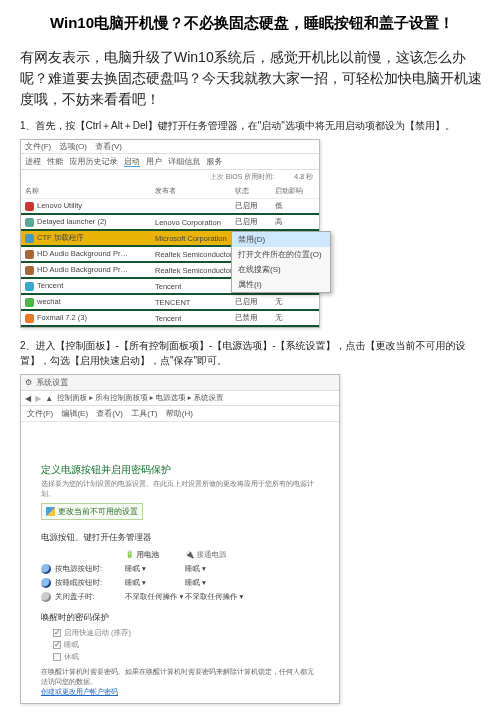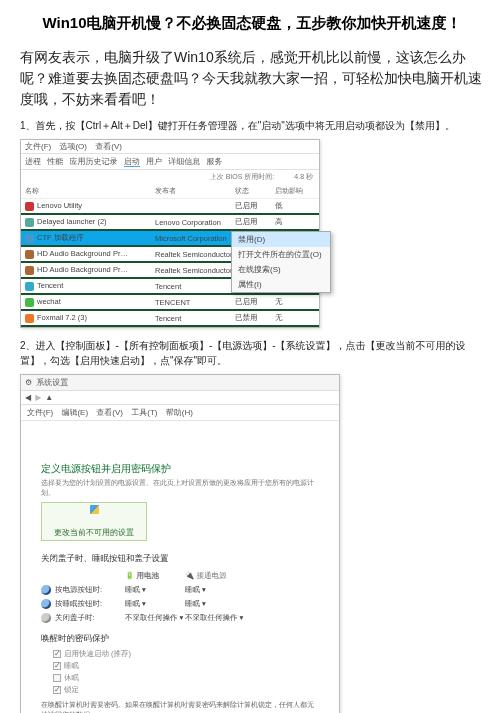--- a/index.html
+++ b/index.html
@@ -74,21 +74,21 @@
     padding: 2px 4px; font-size: 7.5px;
     border-bottom: 2px solid #14532d;
     position: relative;
   }
   .s1 .row .icon {
     display: inline-block; width: 9px; height: 9px;
     margin-right: 3px; vertical-align: middle;
     background: #6b8; border-radius: 2px;
   }
   .s1 .row .name { white-space: nowrap; overflow: hidden; text-overflow: ellipsis; }
-  .s1 .row.sel { background: #0ea5e9; }
+  .s1 .row.sel { background: #eab308; }
   .s1 .menu {
     position: absolute; top: 0; left: 210px;
     background: #f8f8f8; border: 1px solid #aaa;
     box-shadow: 2px 2px 4px rgba(0,0,0,.25);
     font-size: 8px; z-index: 5; width: 100px;
   }
   .s1 .menu div { padding: 2px 6px; white-space: nowrap; }
   .s1 .menu .hl { background: #cde8ff; }
   
   .s2 { width: 320px; }
@@ -106,24 +106,23 @@
   .s2 .menubar span { margin-right: 6px; }
   .s2 .content { padding: 6px 20px; margin-top: 35px; }
   .s2 h4 {
     font-size: 10px; color: #0a6e2a; font-weight: normal;
     margin-bottom: 2px;
   }
   .s2 .sub { font-size: 7px; color: #777; margin-bottom: 4px; }
   .s2 .changebox {
     border: 1px solid #b6d49a;
     background: #f5faf0;
-    padding: 2px 12px; font-size: 8px; color: #2a6e2a;
-    display: inline-flex; align-items: center; gap: 13px;
+    padding: 2px 4px; font-size: 8px; color: #2a6e2a;
+    display: inline-flex; align-items: center; gap: 3px;
     margin-bottom: 6px;
-    flex-direction: column;
   }
   .s2 .shield { width:9px; height:9px; background:
     linear-gradient(135deg,#4aa3df 50%,#f5c23d 50%);
     border-radius: 1px; display:inline-block; }
   .s2 .sect-title { font-size: 8.5px; color: #333; margin: 6px 0 4px; }
   .s2 .opt-row {
     display: grid;
     grid-template-columns: 14px 70px 60px 1fr;
     align-items: center;
     font-size: 7.5px; color: #444;
@@ -148,21 +147,21 @@
   .s2 .check-line .chk.on::after {
     content:"✓"; position:absolute; top:-2px; left:0; font-size:8px; color:#666;
   }
   .s2 .sect-title2 { font-size: 8.5px; color: #333; margin: 8px 0 3px; }
   .s2 .desc { font-size: 7px; color: #666; line-height: 1.4; }
   .s2 .link { color: #1a66cc; text-decoration: underline; font-size:7px; }
 </style>
 </head>
 <body>
 
-<div class="title">Win10电脑开机慢？不必换固态硬盘，五步教你加快开机速度！</div>
+<div class="title">Win10电脑开机慢？不必换固态硬盘，睡眠按钮和盖子设置！</div>
 
 <p class="para">有网友表示，电脑升级了Win10系统后，感觉开机比以前慢，这该怎么办呢？难道要去换固态硬盘吗？今天我就教大家一招，可轻松加快电脑开机速度哦，不妨来看看吧！</p>
 
 <p class="step">1、首先，按【Ctrl＋Alt＋Del】键打开任务管理器，在"启动"选项中将无用启动项都设为【禁用】。</p>
 
 <div class="shot s1">
   <div class="menubar">
     <span>文件(F)</span>
     <span>选项(O)</span>
     <span>查看(V)</span>
@@ -248,36 +247,37 @@
 
 <div class="shot s2">
   <div class="titlebar">
     <span>⚙</span>
     <span>系统设置</span>
   </div>
   <div class="titlebar" style="background:#fff;">
     <span>◀</span>
     <span style="color:#bbb;">▶</span>
     <span>▲</span>
+    <span class="crumbs">控制面板 ▸ 所有控制面板项 ▸ 电源选项 ▸ 系统设置</span>
   </div>
   <div class="menubar">
     <span>文件(F)</span>
     <span>编辑(E)</span>
     <span>查看(V)</span>
     <span>工具(T)</span>
     <span>帮助(H)</span>
   </div>
   <div class="content">
     <h4>定义电源按钮并启用密码保护</h4>
     <div class="sub">选择要为您的计划设置的电源设置。在此页上对设置所做的更改将应用于您所有的电源计划。</div>
     <div class="changebox">
       <span class="shield"></span>
       <span>更改当前不可用的设置</span>
     </div>
-    <div class="sect-title">关闭盖子时、睡眠按钮和盖子设置</div>
+    <div class="sect-title">电源按钮、键打开任务管理器</div>
     <div class="opt-row">
       <span></span>
         <span></span>
       <span style="color:#777;font-weight:bold;">🔋 <span>用电池</span></span>
       <span style="color:#777;">🔌 <span>接通电源</span></span>
     </div>
     <div id="s2-rows">
         <div class="opt-row">
           <span class="dot"></span>
           <span>按电源按钮时:</span>
@@ -295,18 +295,17 @@
           <span>关闭盖子时:</span>
           <span>不采取任何操作 ▾</span>
           <span>不采取任何操作 ▾</span>
         </div>
       </div>
     <div class="sect-title2">唤醒时的密码保护</div>
     <div id="s2-checks" style="margin-bottom:4px;">
         <div class="check-line"><span class="chk on"></span>启用快速启动 (推荐)</div>
         <div class="check-line"><span class="chk on"></span>睡眠</div>
         <div class="check-line"><span class="chk"></span>休眠</div>
-        <div class="check-line"><span class="chk on"></span>锁定</div>
       </div>
     <div class="desc">在唤醒计算机时需要密码。如果在唤醒计算机时需要密码来解除计算机锁定，任何人都无法访问您的数据。</div>
     <div><span class="link">创建或更改用户帐户密码</span></div>
   </div>
 </div>
 
 </body></html>

